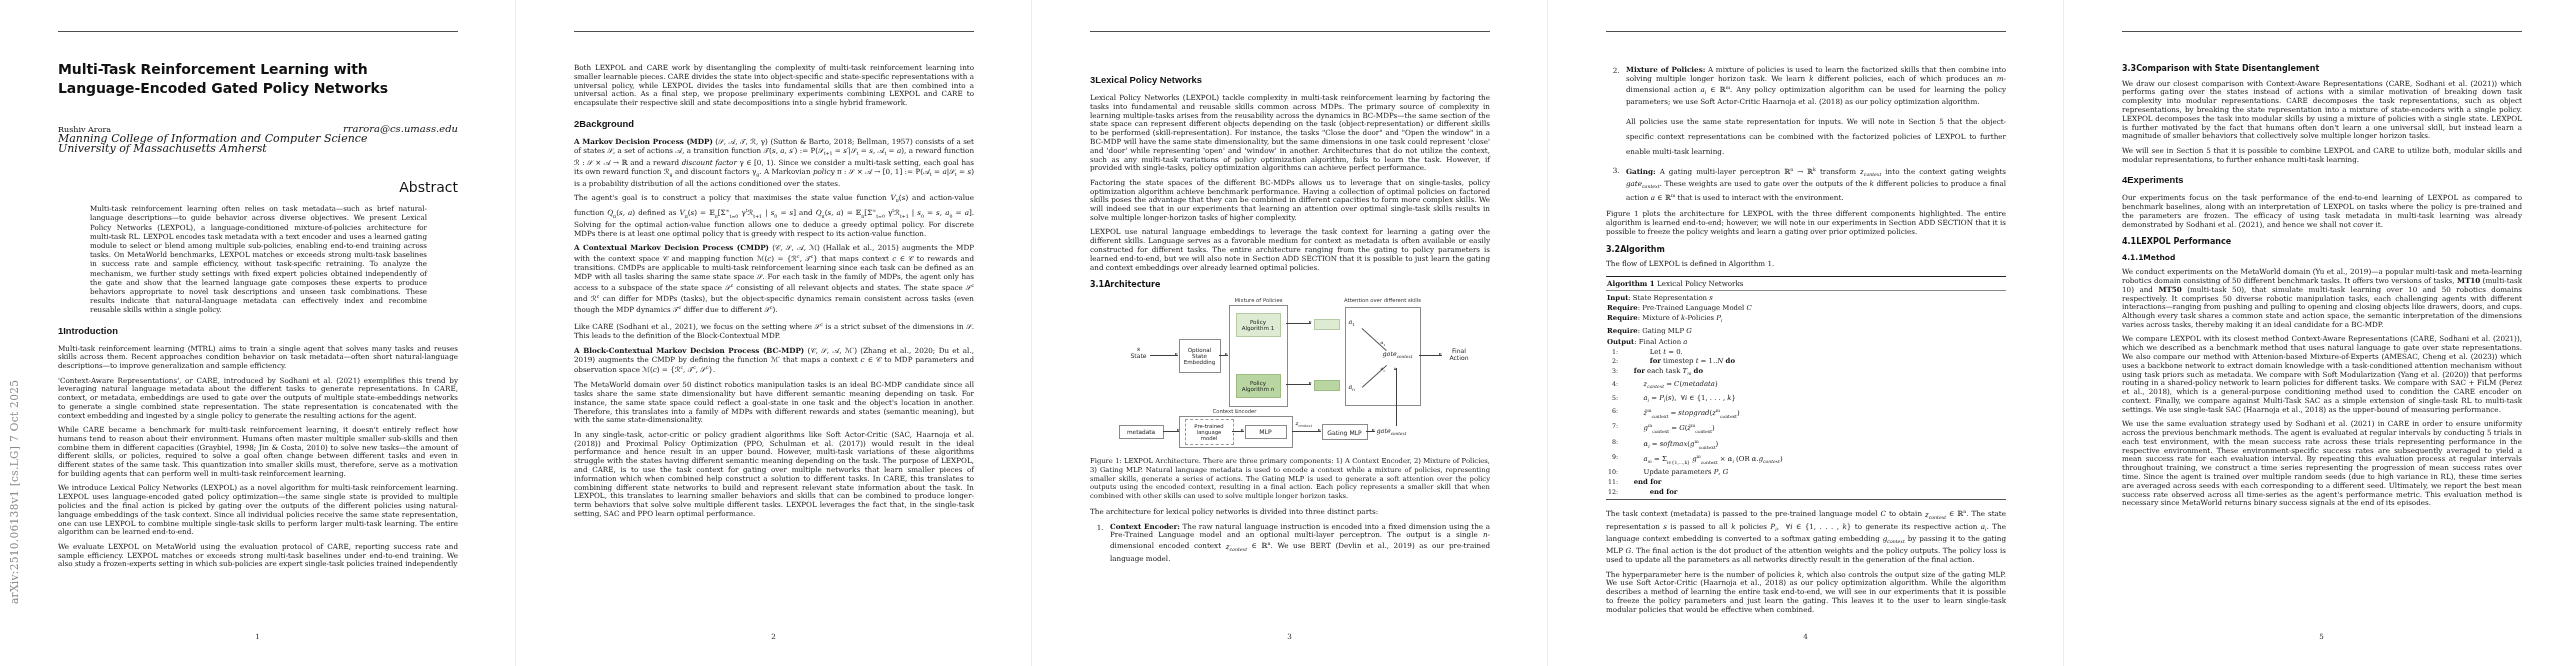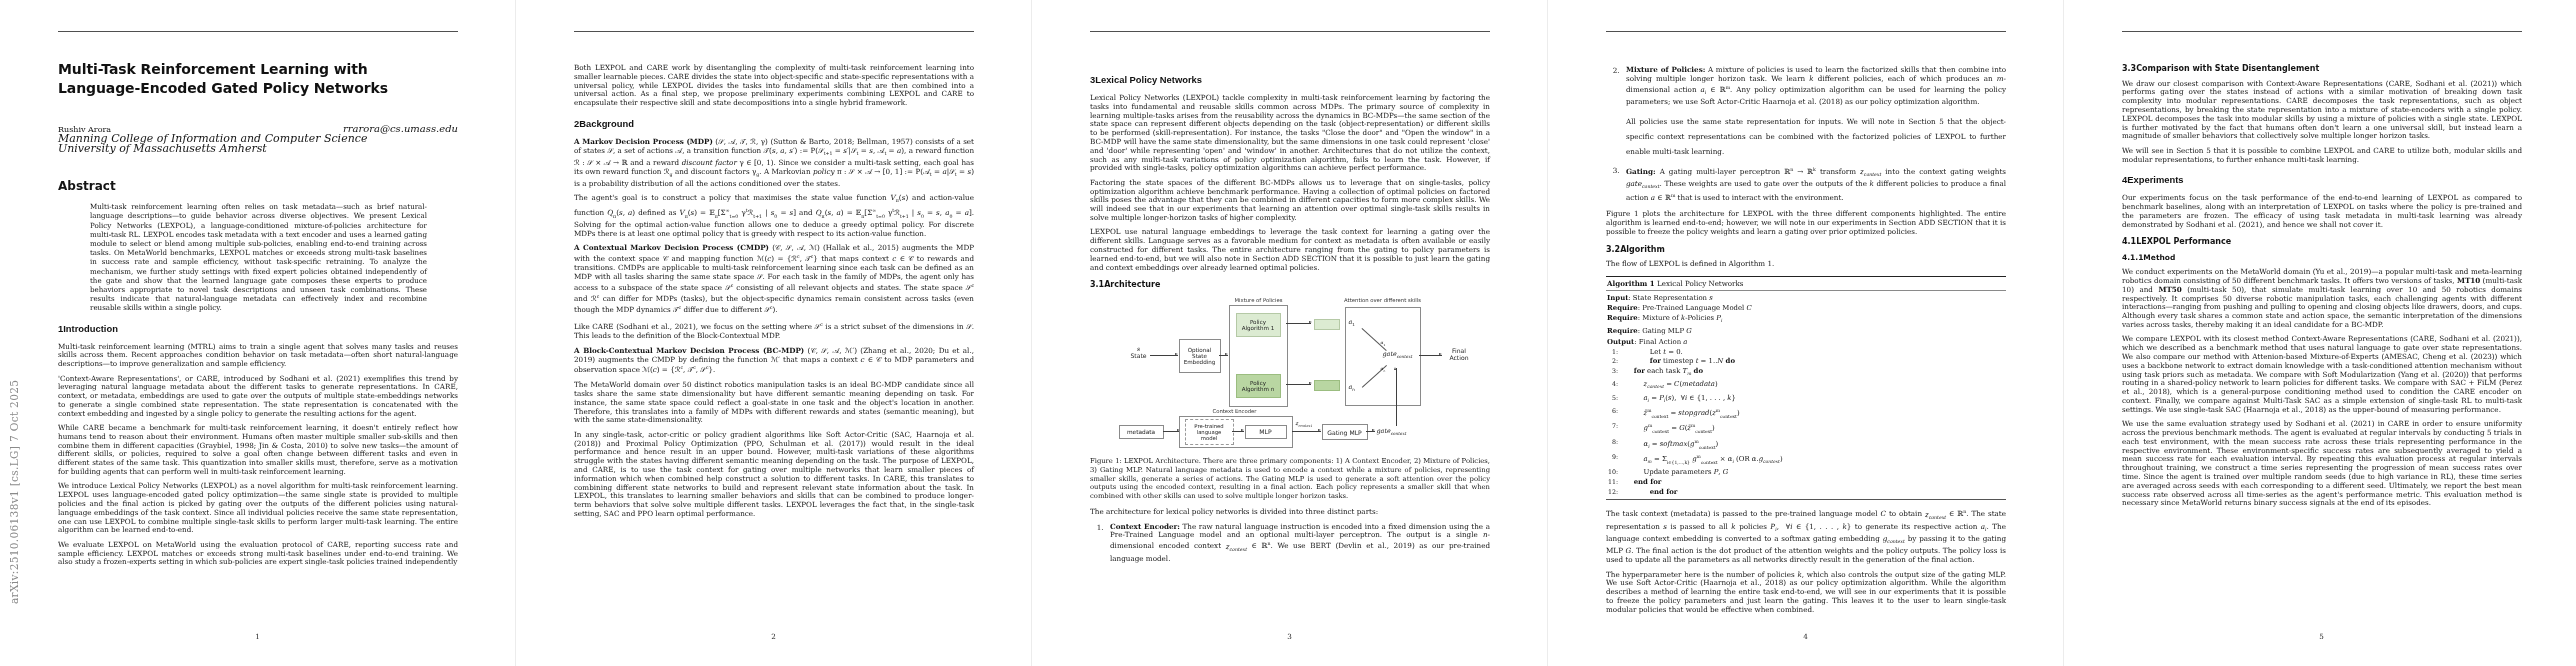--- a/index.html
+++ b/index.html
@@ -9,21 +9,21 @@
   .rule{position:absolute;left:58px;top:31px;width:400px;height:1.1px;background:#4f4f4f;}
   .content{position:absolute;left:58px;top:0;width:400px;}
   .pt1{padding-top:60px;} .ptc{padding-top:64px;}
   .pnum{position:absolute;bottom:25.6px;left:0;width:100%;text-align:center;font-size:7.2px;color:#222;}
 
   .title{width:333px;font-family:"DejaVu Sans","Liberation Sans",sans-serif;font-weight:bold;font-size:14px;line-height:19px;letter-spacing:-0.1px;color:#111;}
   .authrow{display:flex;justify-content:space-between;align-items:baseline;margin-top:24.5px;}
   .author{font-weight:normal;font-size:8px;}
   .email{font-style:italic;font-size:10px;}
   .affil{font-style:italic;font-size:11px;line-height:10px;}
-  .abs-head{margin-top:25.6px;text-align:left;font-family:"DejaVu Sans","Liberation Sans",sans-serif;font-weight:bold;font-size:12px;}
+  .abs-head{margin-top:25.6px;text-align:right;font-family:"DejaVu Sans","Liberation Sans",sans-serif;font-weight:normal;font-size:14px;}
   .abstract{margin:9px 31px 0 32px;font-size:7.1px;line-height:9.2px;text-align:justify;}
 
   p.body{margin:0 0 5.6px 0;font-size:7.2px;line-height:8.8px;text-align:justify;}
   .sec1{margin:10px 0 9px;font-family:Liberation Sans, sans-serif;font-weight:bold;font-size:9.4px;color:#111;}
   .sec2{margin:7.8px 0 6.7px;font-family:"DejaVu Sans","Liberation Sans",sans-serif;font-weight:bold;font-size:8px;}
   .sec3{margin:6.7px 0 6.1px;font-family:"DejaVu Sans","Liberation Sans",sans-serif;font-weight:bold;font-size:7.5px;}
   .secnum{}
   sub{font-size:65%;} sup{font-size:65%;}
 
   .olist{margin:2.2px 0 5.6px 0;}

